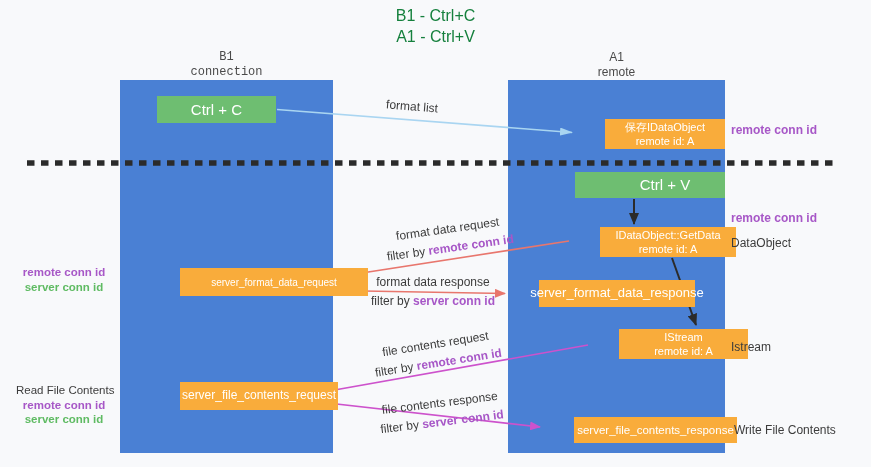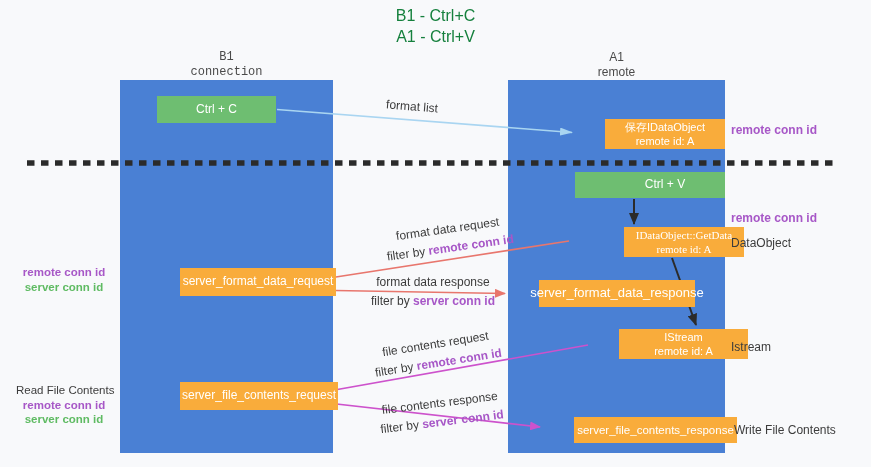--- a/index.html
+++ b/index.html
@@ -28,30 +28,30 @@
     position:absolute;top:80px;height:373px;
     background:#4a80d4;z-index:1;
   }
   .lifeline.left{left:120px;width:213px;}
   .lifeline.right{left:508px;width:217px;}
   svg.overlay{position:absolute;left:0;top:0;z-index:2;}
   .box{
     position:absolute;z-index:3;
     display:flex;flex-direction:column;align-items:center;justify-content:center;
     color:#ffffff;text-align:center;
-    font-size:12px;line-height:1.3;
+    font-size:15px;line-height:1.3;
   }
   .box.green{background:#6ebe71;}
   .box.orange{background:#f9ac3b;margin-left:30px;}
   .box.small{font-size:11px;}
   .b-ctrl-c{left:157px;top:96px;width:119px;height:27px;}
   .b-save{left:575px;top:119px;width:120px;height:30px;}
   .b-ctrl-v{left:575px;top:172px;width:120px;height:26px;padding-left:30px;}
-  .b-getdata{left:594px;top:227px;width:120px;height:30px;font-family:Liberation Serif, serif;}
-  .b-sfdreq{left:150px;top:268px;width:156px;height:28px;font-size:12px;}
+  .b-getdata{left:570px;top:227px;width:136px;height:30px;}
+  .b-sfdreq{left:150px;top:268px;width:188px;height:28px;font-size:10px;}
   .b-sfdresp{left:509px;top:280px;width:156px;height:27px;font-size:13px;}
   .b-istream{left:589px;top:329px;width:129px;height:30px;}
   .b-sfcreq{left:150px;top:382px;width:158px;height:28px;font-size:12px;}
   .b-sfcresp{left:544px;top:417px;width:163px;height:26px;font-size:11.5px;}
   .side-label{
     position:absolute;z-index:3;font-size:12px;color:#3c3c3c;white-space:nowrap;
   }
   .purple{color:#a757c7;font-weight:bold;}
   .greentx{color:#5fbb63;font-weight:bold;}
   .sl-r1{left:731px;top:123px;}

